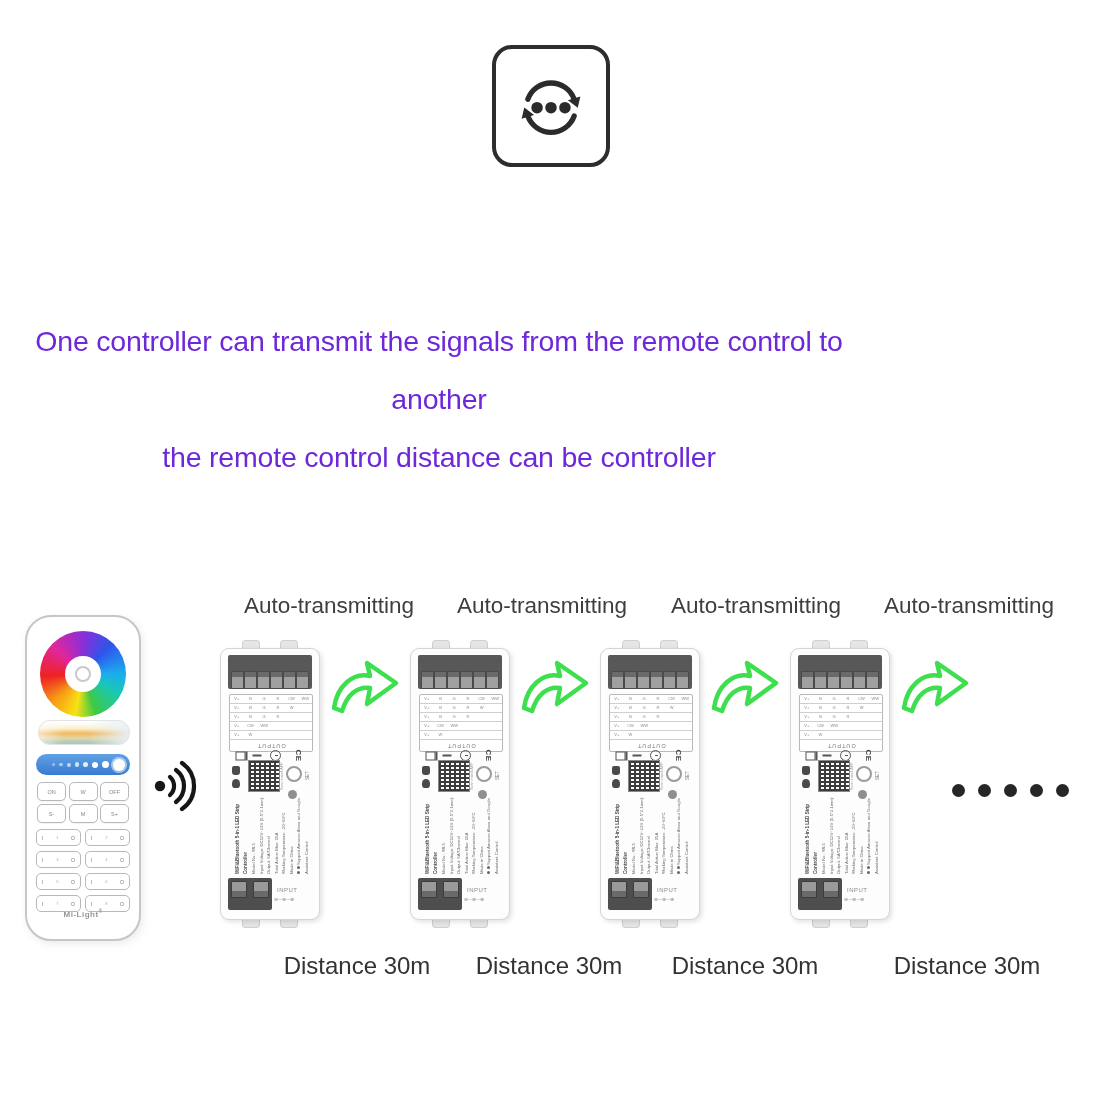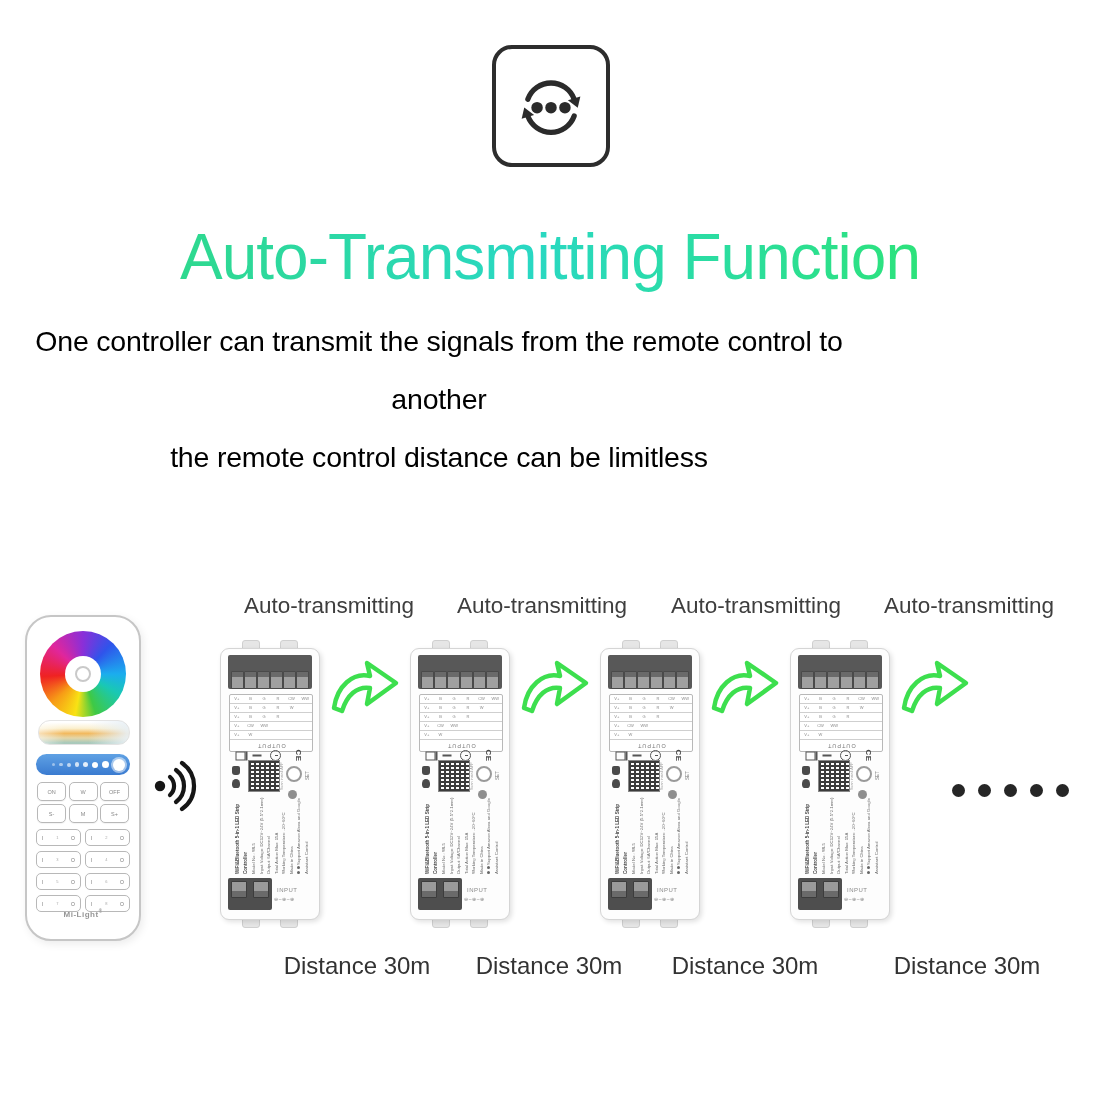--- a/index.html
+++ b/index.html
@@ -10,21 +10,21 @@
   .hero-box{position:absolute;left:492px;top:45px;width:110px;height:114px;
             border:4px solid #2d2d2d;border-radius:20px;display:flex;align-items:center;justify-content:center;background:#fff;}
 
   
   .title{position:absolute;left:0;top:220px;width:1100px;text-align:center;
          font-size:64px;font-weight:400;letter-spacing:-1px;
          background:linear-gradient(90deg,#31d973 0%,#29d8c3 48%,#2ee75a 100%);
          -webkit-background-clip:text;background-clip:text;color:transparent;}
 
   
-  .desc{position:absolute;left:0;top:312px;width:878px;text-align:center;color:#000000;
+  .desc{position:absolute;left:0;top:312px;width:878px;text-align:center;color:#6d28d9;
         font-size:28.5px;line-height:58px;letter-spacing:-0.2px;}
 
   
   .t-label{position:absolute;top:593px;transform:translateX(-50%);font-size:22.5px;color:#3e3e3e;white-space:nowrap;}
   .d-label{position:absolute;top:952px;transform:translateX(-50%);font-size:24px;color:#333;white-space:nowrap;}
 
   
   .remote{position:absolute;left:25px;top:615px;width:112px;height:322px;background:#fff;
           border:2px solid #c6c6c6;border-radius:26px;box-shadow:2px 3px 8px rgba(0,0,0,.08);}
   .wheel{position:absolute;left:13px;top:14px;width:86px;height:86px;border-radius:50%;
@@ -113,24 +113,23 @@
       <path d="M21.8,41.7 A30,30 0 0 1 78.2,41.7" fill="none" stroke="#2b2b2b" stroke-width="6.5" stroke-linecap="round"></path>
       <polygon points="82.6,52.1 85.8,38.3 70.6,43.1" fill="#2b2b2b"></polygon>
       <path d="M78.2,62.3 A30,30 0 0 1 21.8,62.3" fill="none" stroke="#2b2b2b" stroke-width="6.5" stroke-linecap="round"></path>
       <polygon points="17.4,51.9 14.2,65.7 29.4,60.9" fill="#2b2b2b"></polygon>
       <circle cx="33" cy="52" r="7" fill="#2b2b2b"></circle>
       <circle cx="50" cy="52" r="7" fill="#2b2b2b"></circle>
       <circle cx="67" cy="52" r="7" fill="#2b2b2b"></circle>
     </svg>
   </div>
 
-  <div class="title">Auto-Transmitting Function</div>
   <div class="desc">
     <div>One controller can transmit the signals from the remote control to another</div>
-    <div>the remote control distance can be limitless</div>
+    <div>the remote control distance can be controller</div>
   </div>
 
   <div class="t-label" style="left:329px">Auto-transmitting</div>
   <div class="t-label" style="left:542px">Auto-transmitting</div>
   <div class="t-label" style="left:756px">Auto-transmitting</div>
   <div class="t-label" style="left:969px">Auto-transmitting</div>
 
   <div class="remote">
     <div class="wheel">
         <span class="hub"></span>

